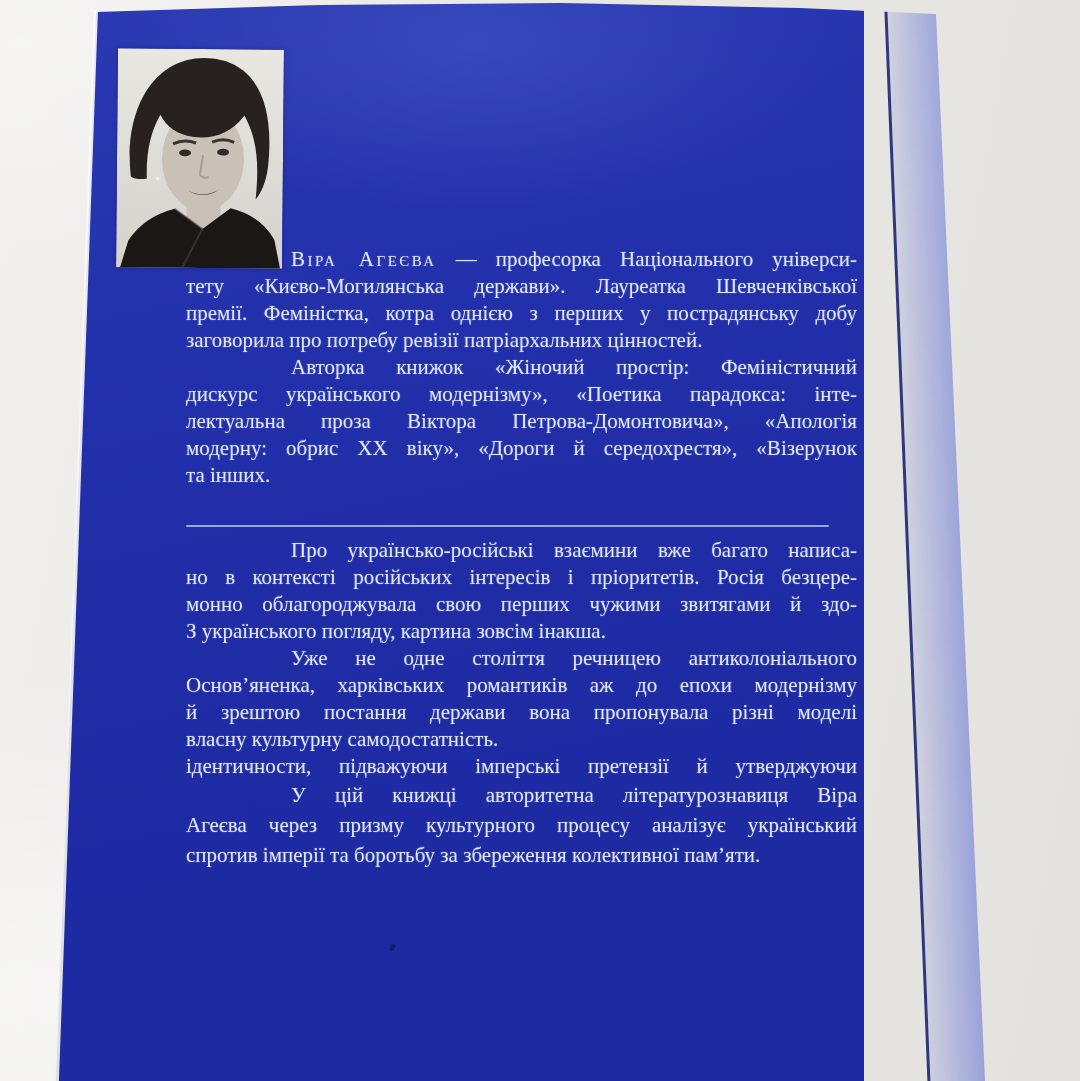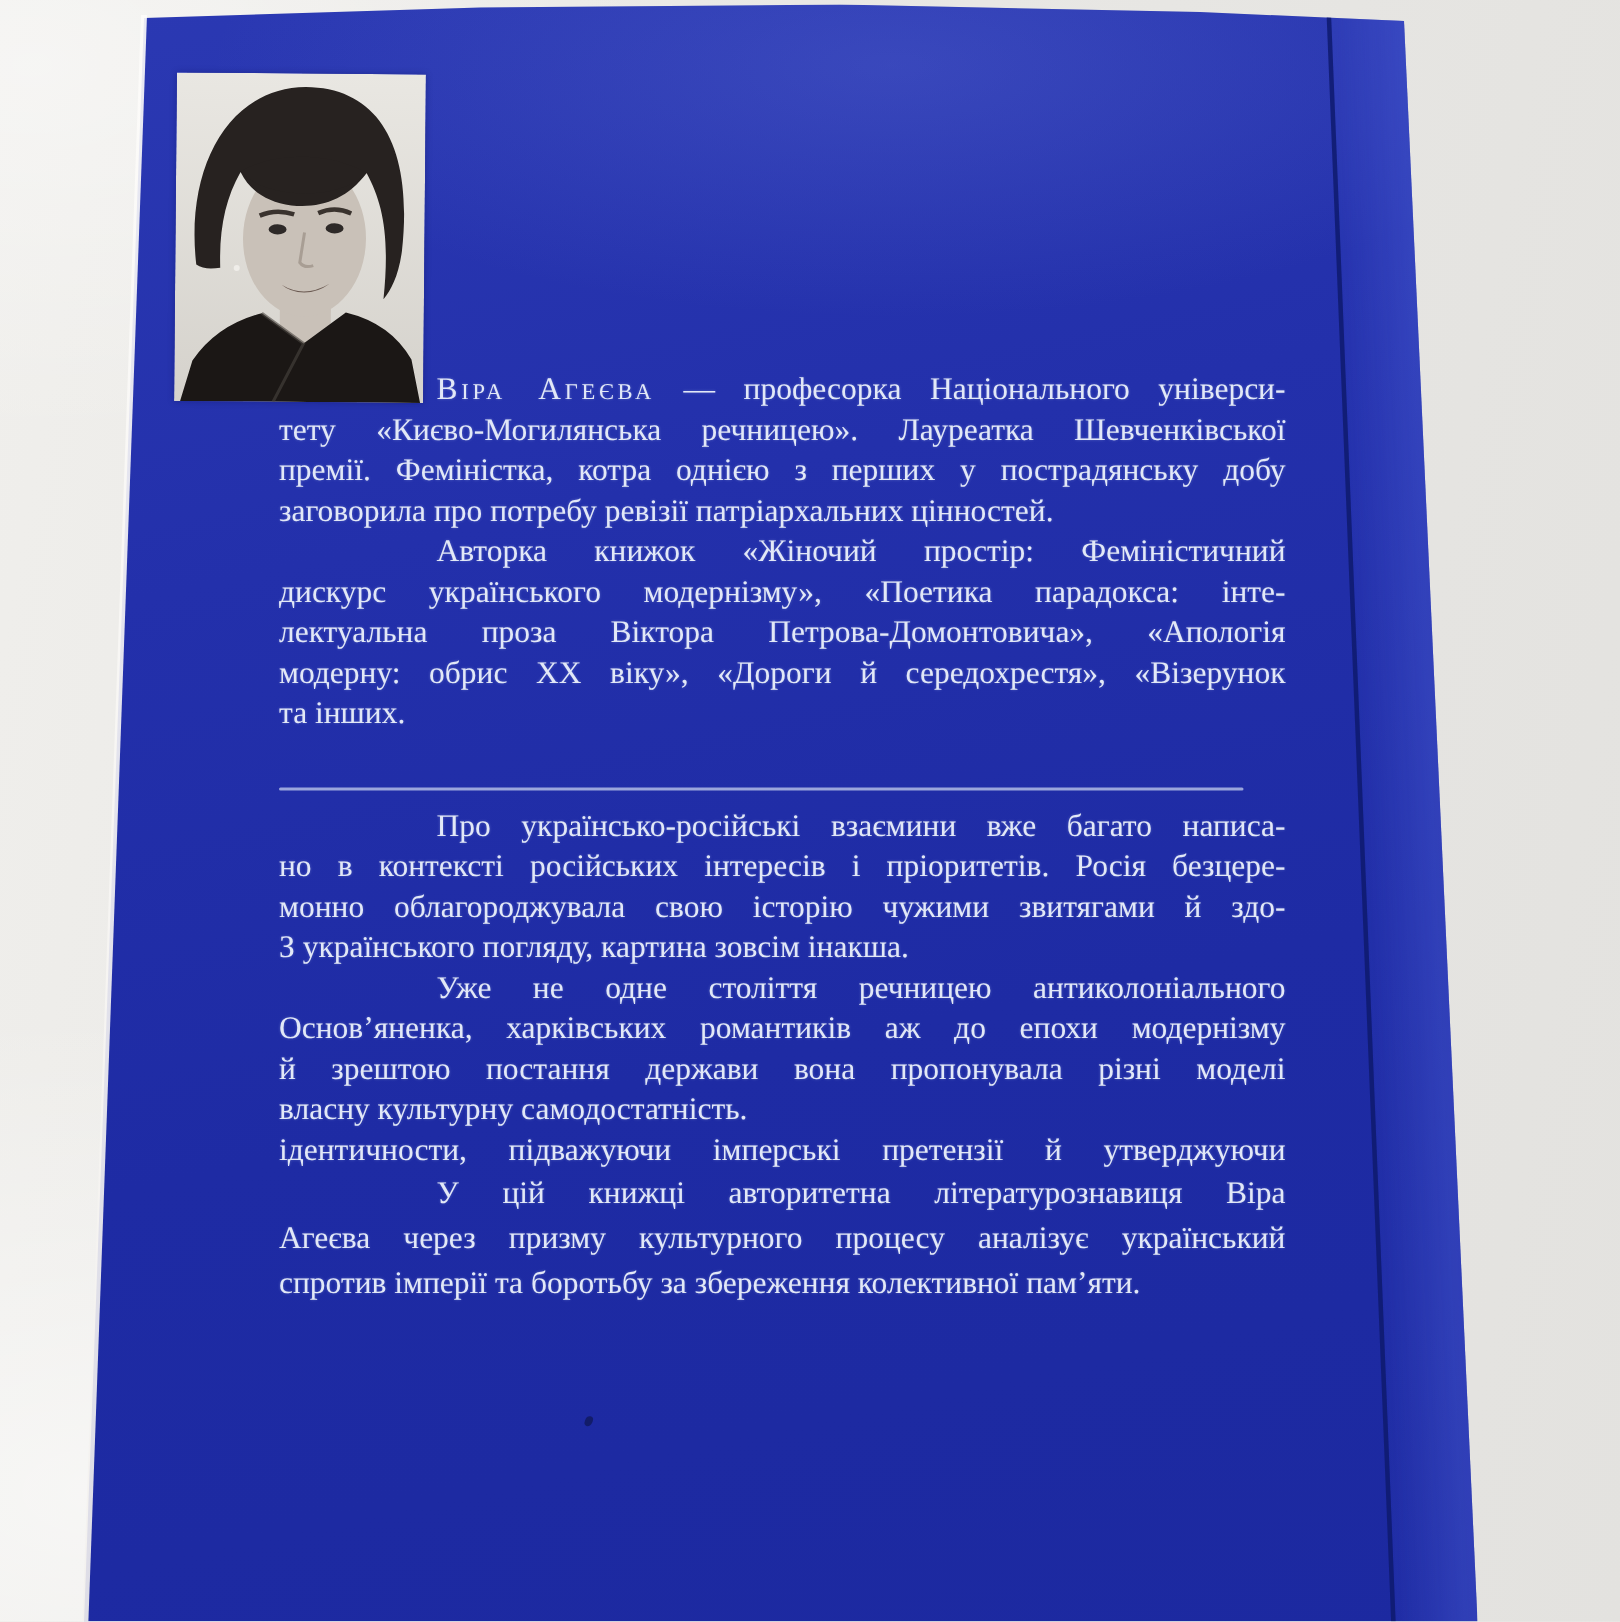--- a/index.html
+++ b/index.html
@@ -3,21 +3,21 @@
 <meta charset="utf-8">
 <style>
   html,body{margin:0;padding:0;width:1080px;height:1081px;overflow:hidden;
     font-family:"Liberation Serif","DejaVu Serif",serif;}
   body{background:var(--surface,#eae9e6);}
   .bg{position:absolute;left:0;top:0;width:1080px;height:1081px;
     background:
       radial-gradient(900px 520px at 6% 92%, rgba(255,255,255,.55), transparent 62%),
       radial-gradient(700px 420px at 2% 4%, rgba(255,255,255,.42), transparent 60%),
       linear-gradient(100deg,#f0efec 0%,#e9e8e5 42%,#e3e2df 100%);}
-  .book{position:absolute;left:0;top:0;width:1080px;height:1081px;
+  .book{position:absolute;left:0;top:0;width:864px;height:1081px;
     clip-path:polygon(96px 12px,320px 5px,560px 3px,800px 8px,936px 14px,985px 1081px,56px 1081px);
     background:
       radial-gradient(70% 26% at 55% 4%, rgba(120,138,232,.22), transparent 60%),
       linear-gradient(168deg,var(--cover_top,#2b39b3) 0%,#2330ab 32%,#1e2ba4 62%,var(--cover_bottom,#1c29a0) 100%);}
   .fold{position:absolute;left:884px;top:0;width:130px;height:1081px;
     transform:skewX(2.3deg);transform-origin:0 0;
     border-left:3px solid var(--crease,#0f1a6e);
     background:linear-gradient(to right, rgba(58,74,200,.15) 0%, rgba(74,92,212,.5) 35%, var(--fold,#3d4bc3) 100%);
     opacity:.85;}
   .page-edge{position:absolute;left:94px;top:10px;width:4px;height:1071px;
@@ -68,38 +68,38 @@
     <path d="M86,106 L83,126 Q86,130 92,128" stroke="#a89e94" stroke-width="2" fill="none"></path>
     <path d="M71,141 Q86,150 103,140 Q95,146 86,146 Q77,146 71,141 Z" fill="#6b5a52"></path>
     <circle cx="41" cy="130" r="2" fill="#efede9"></circle>
     <path style="fill:var(--jacket,#1b1715)" d="M4,219 L12,192 Q28,168 58,160 L86,180 L114,159 Q144,166 158,190 L164,219 Z"></path>
     <path d="M58,160 L86,180 L66,219" stroke="#4a443f" stroke-width="2" fill="none" opacity=".6"></path>
   </svg>
 
   <div class="textblock bio" id="bio">
       <div class="para">
         <div class="ln just ind"><span class="sc">Віра Агеєва</span> — професорка Національного універси-</div>
-        <div class="ln just">тету «Києво-Могилянська речницею». Лауреатка Шевченківської</div>
+        <div class="ln just">тету «Києво-Могилянська держави». Лауреатка Шевченківської</div>
         <div class="ln just">премії. Феміністка, котра однією з перших у пострадянську добу</div>
         <div class="ln">заговорила про потребу ревізії патріархальних цінностей.</div>
       </div>
       <div class="para">
         <div class="ln just ind">Авторка книжок «Жіночий простір: Феміністичний</div>
         <div class="ln just">дискурс українського модернізму», «Поетика парадокса: інте-</div>
         <div class="ln just">лектуальна проза Віктора Петрова-Домонтовича», «Апологія</div>
         <div class="ln just">модерну: обрис ХХ віку», «Дороги й середохрестя», «Візерунок</div>
         <div class="ln">та інших.</div>
       </div>
     </div>
   <div class="divider"></div>
   <div class="textblock annotation" id="annotation">
       <div class="para">
         <div class="ln just ind">Про українсько-російські взаємини вже багато написа-</div>
         <div class="ln just">но в контексті російських інтересів і пріоритетів. Росія безцере-</div>
-        <div class="ln just">монно облагороджувала свою історію чужими звитягами й здо-</div>
+        <div class="ln just">монно облагороджувала свою перших чужими звитягами й здо-</div>
         <div class="ln">З українського погляду, картина зовсім інакша.</div>
       </div>
       <div class="para">
         <div class="ln just ind">Уже не одне століття речницею антиколоніального</div>
         <div class="ln just">Основ’яненка, харківських романтиків аж до епохи модернізму</div>
         <div class="ln just">й зрештою постання держави вона пропонувала різні моделі</div>
         <div class="ln">власну культурну самодостатність.</div>
         <div class="ln just">ідентичности, підважуючи імперські претензії й утверджуючи</div>
       </div>
       <div class="para">

